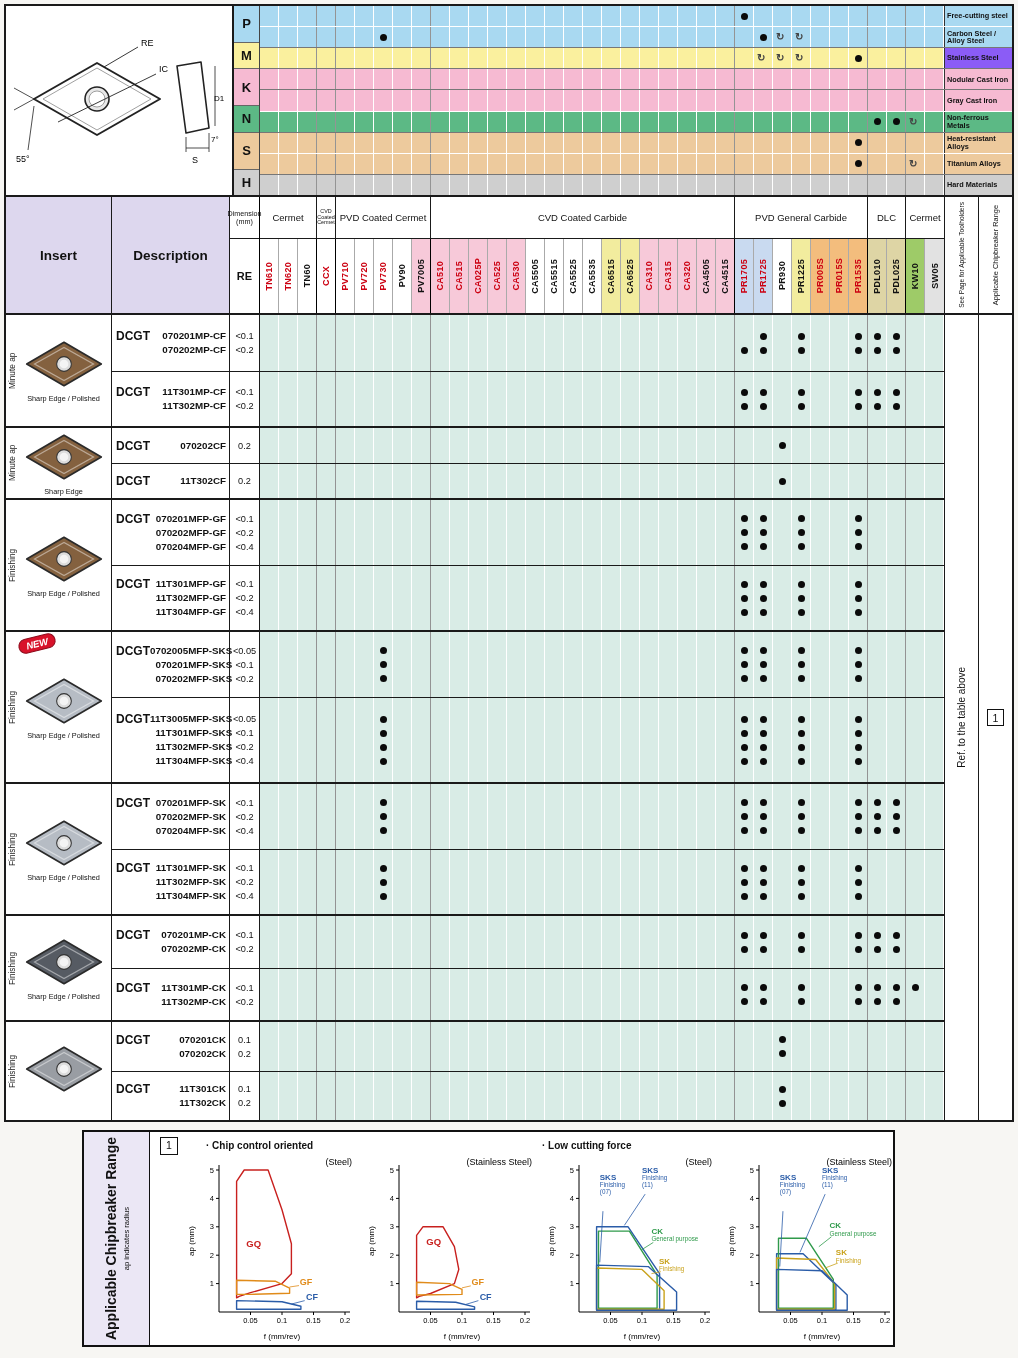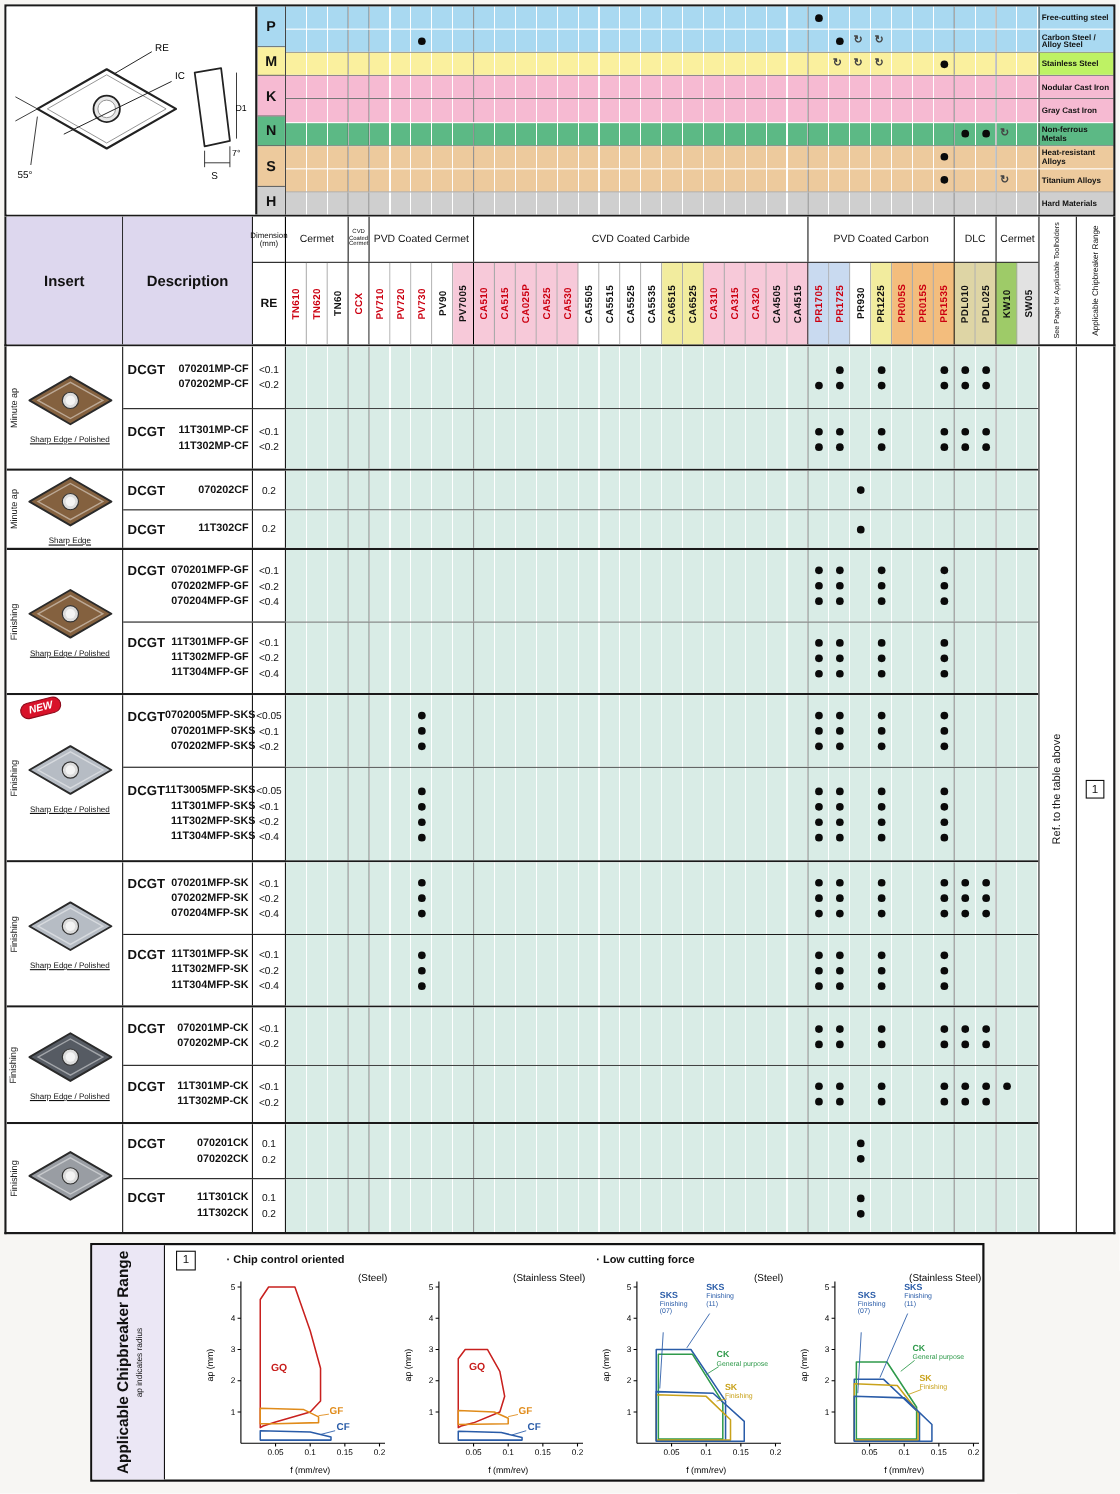--- a/index.html
+++ b/index.html
@@ -42,21 +42,21 @@
   .gname .vtext{font-size:9px;font-weight:bold;letter-spacing:.3px;}
   .h-see,.h-chip{width:34px;border-left:1px solid #1a1a1a;display:flex;align-items:center;justify-content:center;text-align:center;}
   .h-see .vtext{font-size:6.6px;}
   .h-chip .vtext{font-size:7.4px;}
 
   
   .bodytbl{position:absolute;left:4px;top:315px;width:1010px;height:807px;border:2px solid #1a1a1a;border-top:none;background:#fff;overflow:hidden;}
   #sections{position:absolute;left:0;top:0;width:938px;}
   .section{display:flex;border-bottom:2px solid #1a1a1a;background:#fff;}
   .section:last-child{border-bottom:none;}
-  .s-insert{width:106px;border-right:1px solid #1a1a1a;position:relative;display:flex;flex-direction:column;align-items:center;justify-content:center;padding-left:10px;text-decoration:underline;}
+  .s-insert{width:106px;border-right:1px solid #1a1a1a;position:relative;display:flex;flex-direction:column;align-items:center;justify-content:center;padding-left:10px;}
   .s-side{position:absolute;left:0;top:0;height:100%;width:12px;writing-mode:vertical-rl;transform:rotate(180deg);display:flex;align-items:center;justify-content:center;font-size:8.3px;color:#222;}
   .s-caption{font-size:7.3px;margin-top:1px;text-align:center;line-height:8px;}
   .new-badge{position:absolute;top:4px;left:12px;background:#d8122a;color:#fff;font-style:italic;font-weight:bold;font-size:9.5px;padding:1px 7px;border-radius:10px;transform:rotate(-14deg);border:1px solid #8d0b1c;}
   .s-rows{flex:1;display:flex;flex-direction:column;}
   .block{display:flex;}
   .block-sep{border-top:1px solid #1a1a1a;}
   .b-desc{width:118px;border-right:1px solid #1a1a1a;display:flex;align-items:center;}
   .b-wrap{display:flex;width:100%;justify-content:space-between;align-items:flex-start;padding:0 3px 0 4px;}
   .dcgt{font-weight:bold;font-size:12px;line-height:14px;}
   .models{text-align:right;}
@@ -158,21 +158,21 @@
               <div class="gbound" style="left: 75px;"></div>
               <div class="gbound" style="left: 170px;"></div>
               <div class="gbound" style="left: 474px;"></div>
               <div class="gbound" style="left: 607px;"></div>
               <div class="gbound" style="left: 645px;"></div>
               <div class="circm" style="left: 497px;">↻</div>
               <div class="circm" style="left: 516px;">↻</div>
               <div class="circm" style="left: 535px;">↻</div>
               <div class="dotm" style="left: 595px;"></div>
             </div>
-            <div class="mat-label" style="background: #bef264;">Stainless Steel</div>
+            <div class="mat-label" style="background: #8b5cf6;">Stainless Steel</div>
           </div>
           <div class="mat-row mat-row-end">
             <div class="mat-strip" style="background: repeating-linear-gradient(90deg, rgb(246, 186, 210) 0px, rgb(246, 186, 210) 18px, rgba(255, 255, 255, 0.92) 18px, rgba(255, 255, 255, 0.92) 19px);">
               <div class="gbound" style="left: 56px;"></div>
               <div class="gbound" style="left: 75px;"></div>
               <div class="gbound" style="left: 170px;"></div>
               <div class="gbound" style="left: 474px;"></div>
               <div class="gbound" style="left: 607px;"></div>
               <div class="gbound" style="left: 645px;"></div>
             </div>
@@ -258,21 +258,21 @@
       <div class="h-dim-re">
           <span>RE</span>
         </div>
     </div>
     <div class="h-grades">
       <div id="grade-groups">
           <div class="ggroup" style="width: 57px;">Cermet</div>
           <div class="ggroup gtiny" style="width: 19px;">CVD Coated Cermet</div>
           <div class="ggroup" style="width: 95px;">PVD Coated Cermet</div>
           <div class="ggroup" style="width: 304px;">CVD Coated Carbide</div>
-          <div class="ggroup" style="width: 133px;">PVD Coated Carbon</div>
+          <div class="ggroup" style="width: 133px;">PVD General Carbide</div>
           <div class="ggroup" style="width: 38px;">DLC</div>
           <div class="ggroup" style="width: 38px;">Cermet</div>
         </div>
       <div id="grade-names">
           <div class="gname" style="background: rgb(255, 255, 255); width: 19px;">
             <span class="vtext" style="color: rgb(204, 0, 17);">TN610</span>
           </div>
           <div class="gname" style="background: rgb(255, 255, 255); width: 19px;">
             <span class="vtext" style="color: rgb(204, 0, 17);">TN620</span>
           </div>

